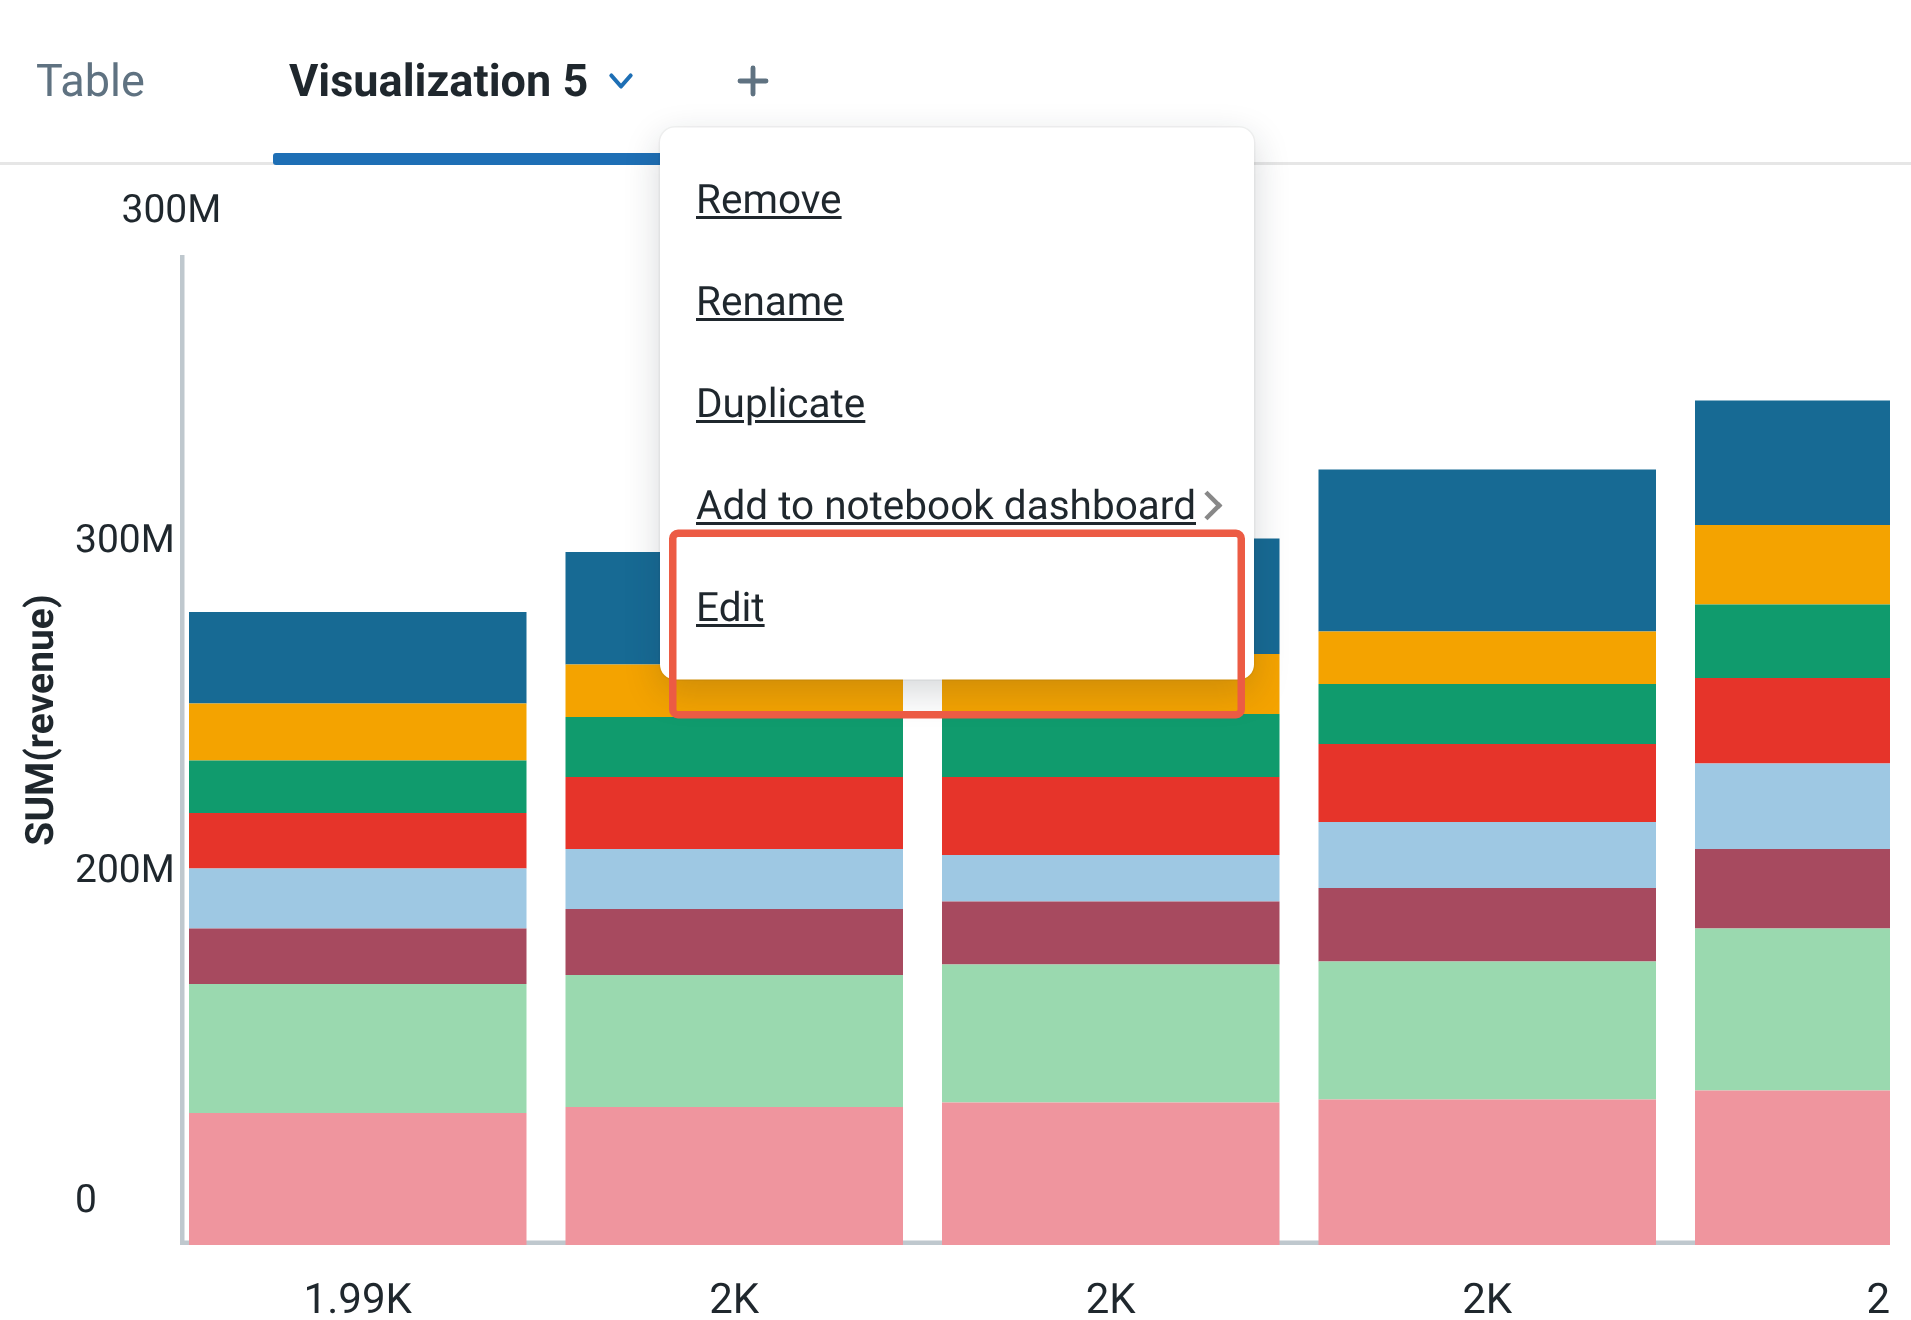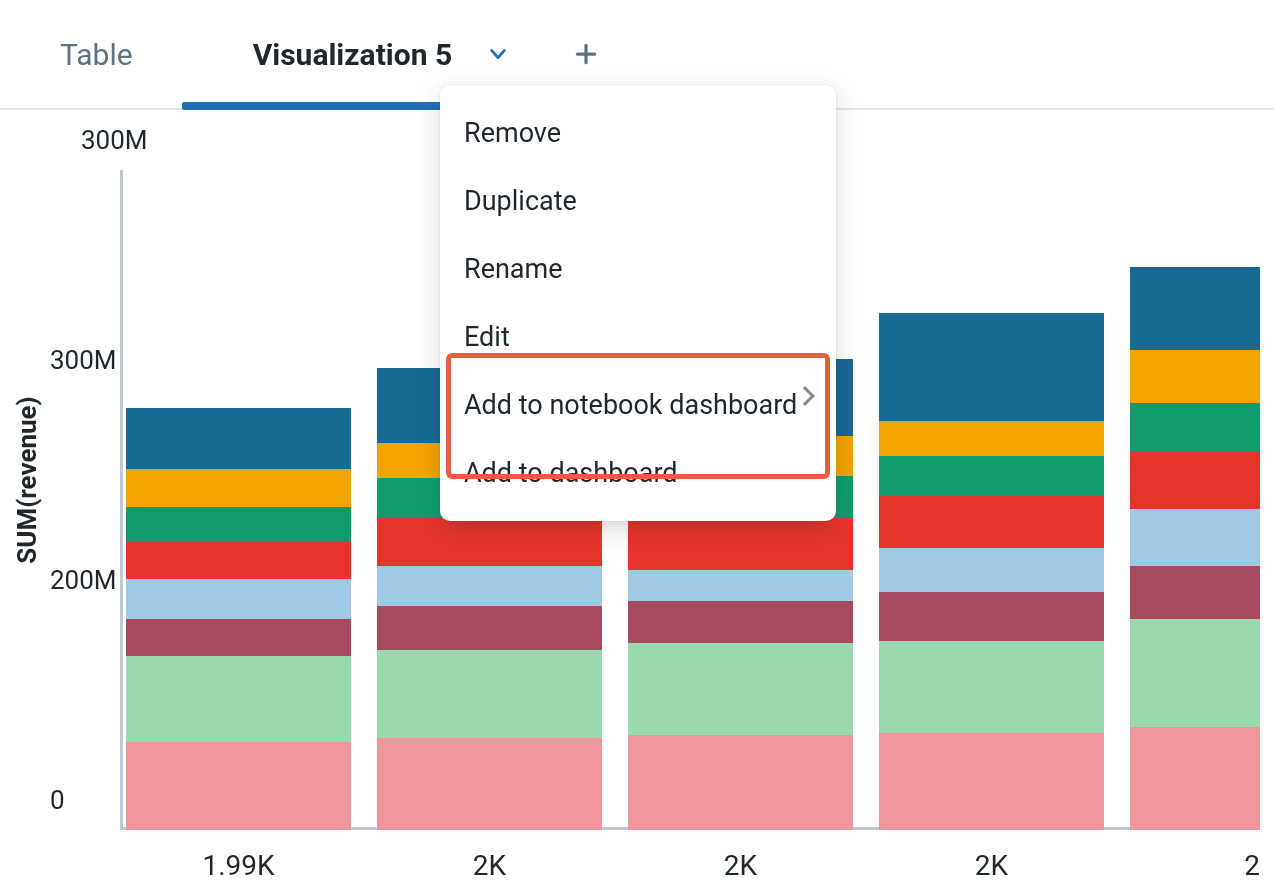--- a/index.html
+++ b/index.html
@@ -3,22 +3,22 @@
 <meta charset="utf-8">
 <style>
   * { box-sizing: border-box; margin: 0; padding: 0; }
   html, body { width: 1274px; height: 880px; font-family: -apple-system, BlinkMacSystemFont, "Segoe UI", Roboto, Helvetica, Arial, sans-serif; background: #fff; color: #1f272d; overflow: hidden; }
 
   .tabs {
     display: flex;
     align-items: center;
     height: 110px;
     border-bottom: 2px solid #e6e6e6;
-    padding-left: 60px;
-    gap: 120px;
+    padding-left: 24px;
+    gap: 96px;
     position: relative;
   }
   .tab {
     font-size: 30px;
     color: #5f7281;
     padding: 36px 0;
     cursor: pointer;
   }
   .tab.active {
     color: #1f272d;
@@ -128,22 +128,23 @@
     box-shadow: 0 8px 24px rgba(30,40,50,0.18), 0 0 0 1px rgba(0,0,0,0.04);
     padding: 14px 0;
     z-index: 50;
   }
   .menu-item {
     font-size: 27px;
     padding: 18px 24px;
     color: #1f272d;
     cursor: pointer;
     display:flex;
-    align-items:flex-start;
+    align-items:center;
     justify-content:space-between;
+    text-decoration:underline;
   }
   .highlight-box {
     position: absolute;
     left: 6px; right: 6px;
     top: 268px;
     height: 126px;
     border: 5px solid #ec5b44;
     border-radius: 6px;
     pointer-events: none;
   }
@@ -244,29 +245,26 @@
       <div class="y-tick" style="bottom: 440px; top: auto;">300M</div>
       <div class="y-tick" style="bottom: 660px; top: auto; margin-left: 31px;">300M</div>
     </div>
 </div>
 
 <div class="menu">
   <div class="menu-item">
       <span>Remove</span>
     </div>
   <div class="menu-item">
+      <span>Rename</span>
+    </div>
+  <div class="menu-item">
       <span>Duplicate</span>
-    </div>
-  <div class="menu-item">
-      <span>Rename</span>
-    </div>
-  <div class="menu-item">
-      <span>Edit</span>
     </div>
   <div class="menu-item">
     <span>Add to notebook dashboard</span>
     <span class="chev-right"></span>
   </div>
   <div class="menu-item">
-      <span>Add to dashboard</span>
+      <span>Edit</span>
     </div>
   <div class="highlight-box"></div>
 </div>
 
 </body></html>

